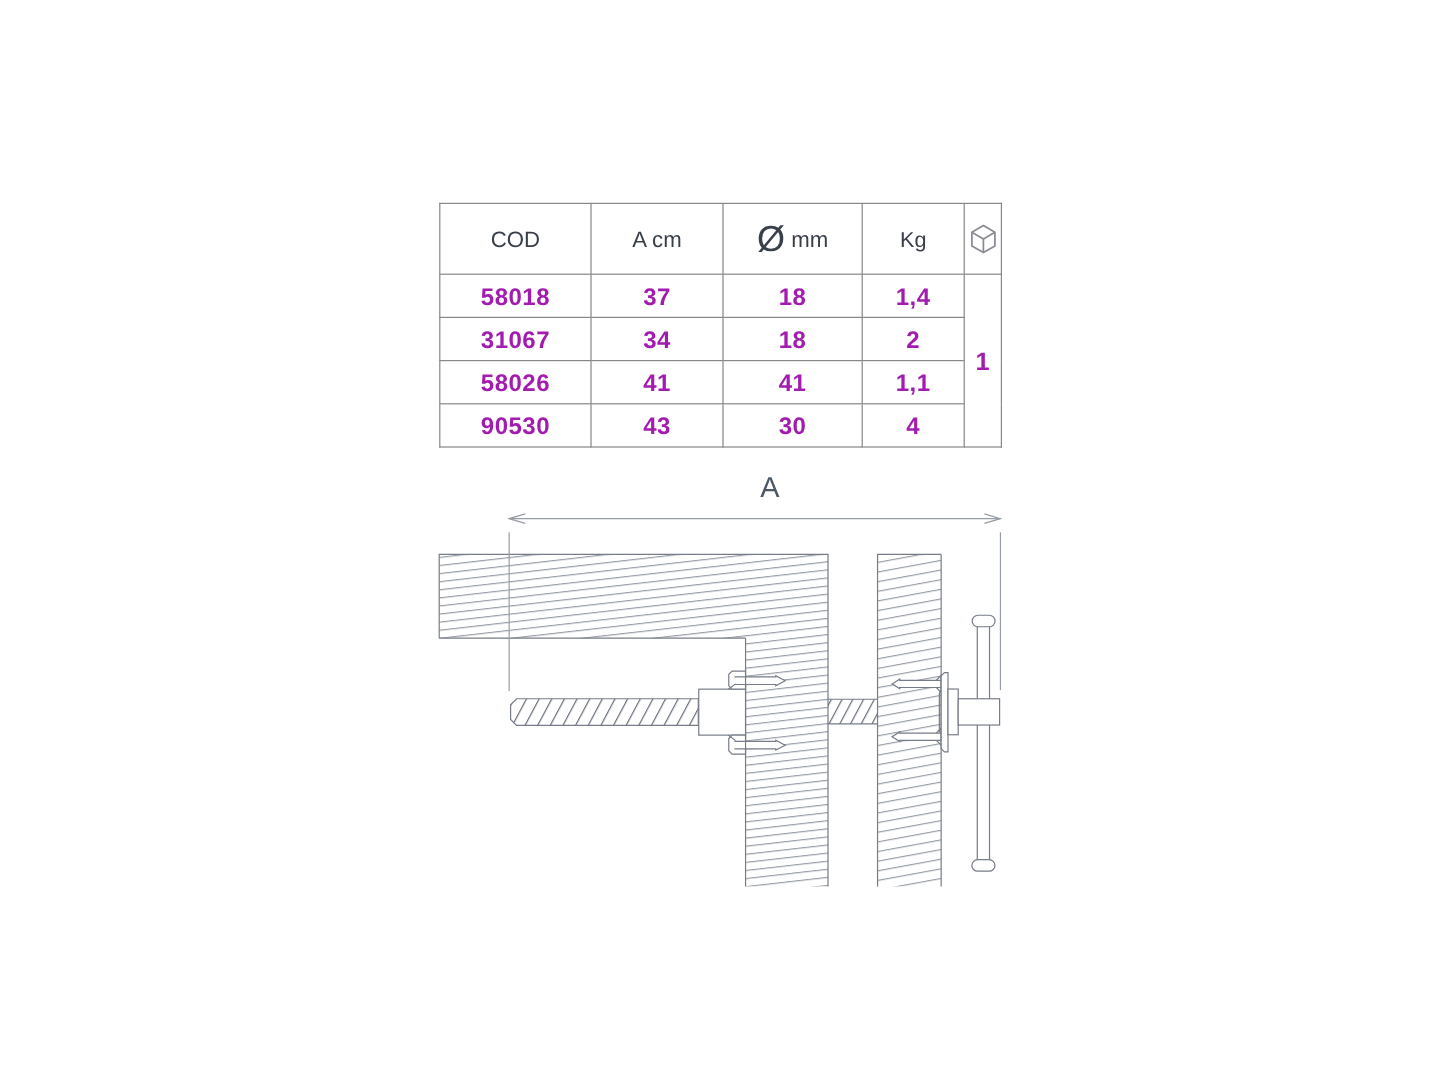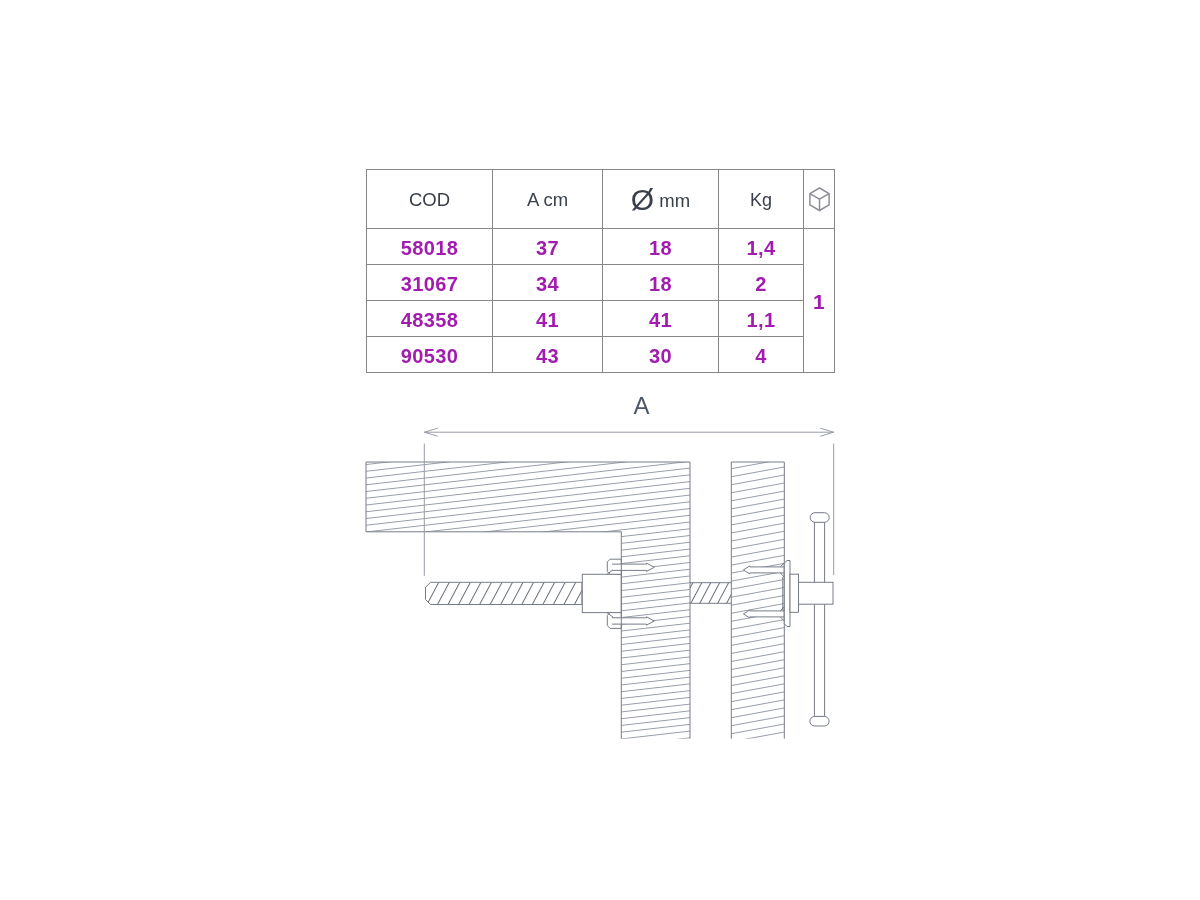--- a/index.html
+++ b/index.html
@@ -44,21 +44,21 @@
 <td class="dt">1,4</td>
 <td class="dt" rowspan="4" style="font-size:21px;">1</td>
 </tr>
 <tr style="height:36px">
 <td class="dt">31067</td>
 <td class="dt">34</td>
 <td class="dt">18</td>
 <td class="dt">2</td>
 </tr>
 <tr style="height:36px">
-<td class="dt">48358</td>
+<td class="dt">58026</td>
 <td class="dt">41</td>
 <td class="dt">41</td>
 <td class="dt">1,1</td>
 </tr>
 <tr style="height:36px">
 <td class="dt">90530</td>
 <td class="dt">43</td>
 <td class="dt">30</td>
 <td class="dt">4</td>
 </tr>

